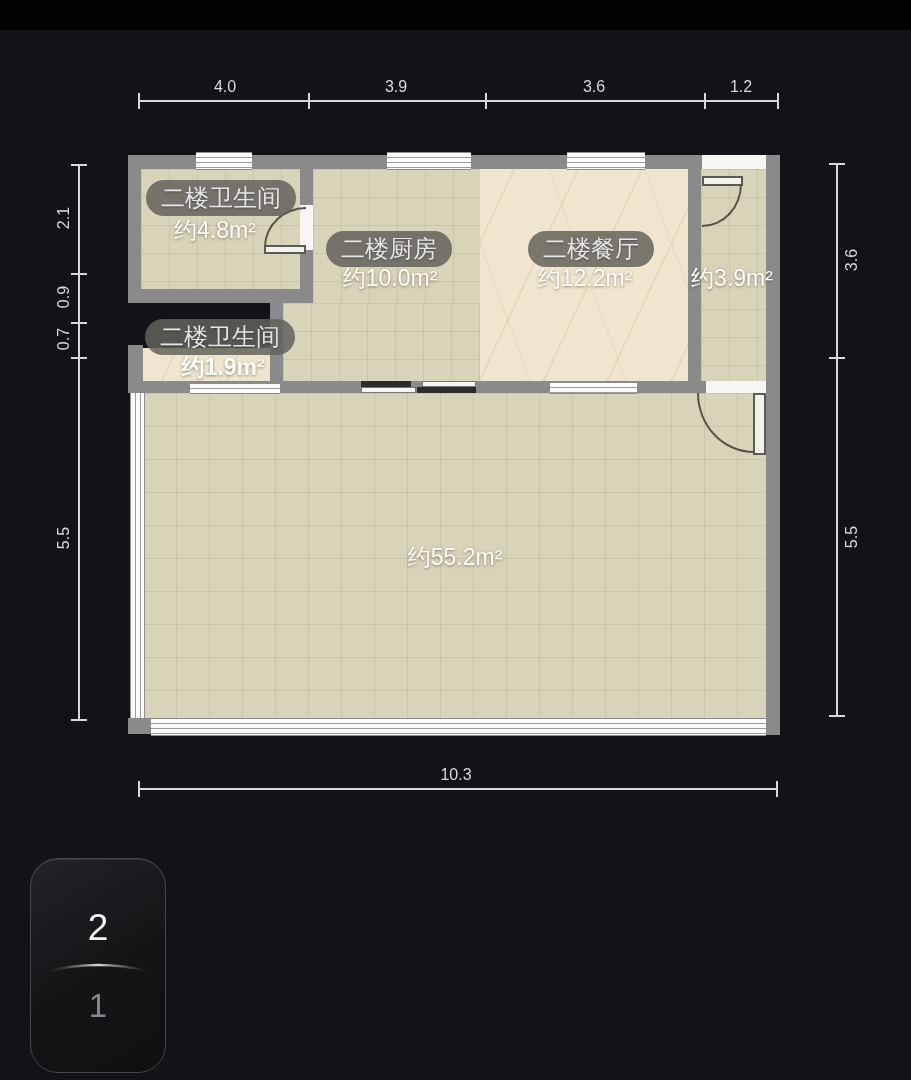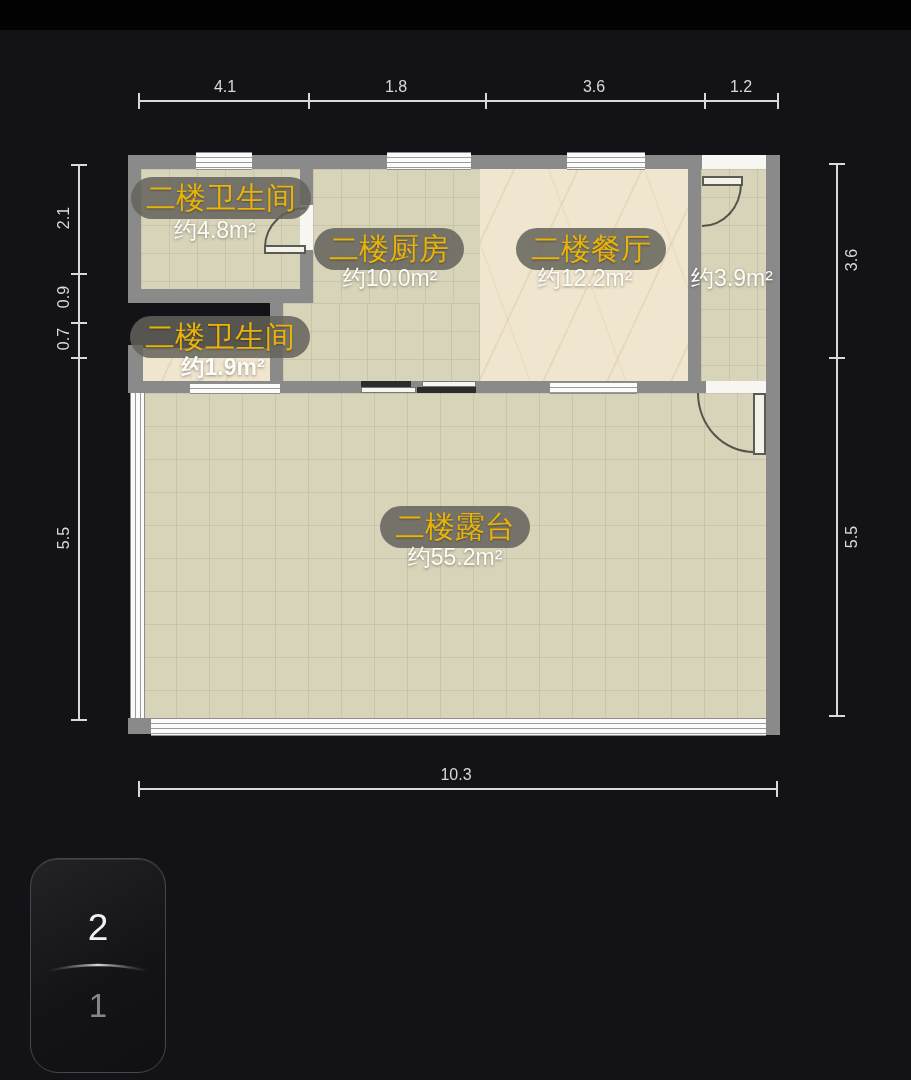--- a/index.html
+++ b/index.html
@@ -21,22 +21,22 @@
   
   .wall{background:#8a8a8a;}
   .opening{background:#f7f6f2;}
   .win-h{background:repeating-linear-gradient(to bottom,#fbfbfb 0 4px,#9a9a9a 4px 5px);border-top:1px solid #8d8d8d;border-bottom:1px solid #8d8d8d;}
   .win-v{background:repeating-linear-gradient(to right,#fbfbfb 0 4px,#9a9a9a 4px 5px);border-left:1px solid #8d8d8d;border-right:1px solid #8d8d8d;}
   .leaf{background:#f2f1ec;border:2px solid #5c5b52;box-sizing:border-box;}
   .arc{box-sizing:border-box;border:0 solid #55544c;}
   .slide-dark{background:#2c2c2c;}
   .slide-light{background:#f5f5f2;border:1px solid #777;box-sizing:border-box;}
   
-  .pill{transform:translate(-50%,-50%);background:rgba(100,97,90,0.85);color:#eab308;
-        font-size:30px;line-height:1;padding:6px 15px;border-radius:22px;white-space:nowrap;
+  .pill{transform:translate(-50%,-50%);background:rgba(100,97,90,0.85);color:#e5e5e5;
+        font-size:24px;line-height:1;padding:6px 15px;border-radius:22px;white-space:nowrap;
         text-shadow:0 1px 2px rgba(0,0,0,.35);}
   .area{transform:translate(-50%,-50%);color:#fdfcf8;font-size:23px;white-space:nowrap;
         text-shadow:0 1px 3px rgba(60,55,40,.55);}
   
   .dim{background:#d9d9d9;}
   .dimlab{color:#d9d9d9;font-size:16px;transform:translate(-50%,-50%);white-space:nowrap;}
   .dimlab.rot{transform:translate(-50%,-50%) rotate(-90deg);}
   
   .selector{left:30px;top:858px;width:134px;height:213px;border-radius:28px;
       background:linear-gradient(150deg,#232327 0%,#141417 55%,#101013 100%);
@@ -106,31 +106,30 @@
     <div class="abs area" style="left:390px;top:278px;">约10.0m²</div>
 
     <div class="abs pill" style="left:591px;top:249px;">二楼餐厅</div>
     <div class="abs area" style="left:585px;top:278px;">约12.2m²</div>
 
     <div class="abs area" style="left:732px;top:278px;">约3.9m²</div>
 
     <div class="abs pill" style="left:220px;top:337px;">二楼卫生间</div>
     <div class="abs area" style="left:223px;top:367px;font-weight:bold;">约1.9m²</div>
 
-    <div class="abs pill" style="left:455px;top:527px;">二楼露台</div>
     <div class="abs area" style="left:455px;top:557px;">约55.2m²</div>
 
     <div class="abs dim" style="left:138px;top:100px;width:641px;height:2px;"></div>
     <div class="abs dim" style="left:138px;top:93px;width:2px;height:16px;"></div>
     <div class="abs dim" style="left:308px;top:93px;width:2px;height:16px;"></div>
     <div class="abs dim" style="left:485px;top:93px;width:2px;height:16px;"></div>
     <div class="abs dim" style="left:704px;top:93px;width:2px;height:16px;"></div>
     <div class="abs dim" style="left:777px;top:93px;width:2px;height:16px;"></div>
-    <div class="abs dimlab" style="left:225px;top:87px;">4.1</div>
-    <div class="abs dimlab" style="left:396px;top:87px;">1.8</div>
+    <div class="abs dimlab" style="left:225px;top:87px;">4.0</div>
+    <div class="abs dimlab" style="left:396px;top:87px;">3.9</div>
     <div class="abs dimlab" style="left:594px;top:87px;">3.6</div>
     <div class="abs dimlab" style="left:741px;top:87px;">1.2</div>
 
     <div class="abs dim" style="left:78px;top:164px;width:2px;height:557px;"></div>
     <div class="abs dim" style="left:71px;top:164px;width:16px;height:2px;"></div>
     <div class="abs dim" style="left:71px;top:273px;width:16px;height:2px;"></div>
     <div class="abs dim" style="left:71px;top:322px;width:16px;height:2px;"></div>
     <div class="abs dim" style="left:71px;top:357px;width:16px;height:2px;"></div>
     <div class="abs dim" style="left:71px;top:719px;width:16px;height:2px;"></div>
     <div class="abs dimlab rot" style="left:64px;top:218px;">2.1</div>

